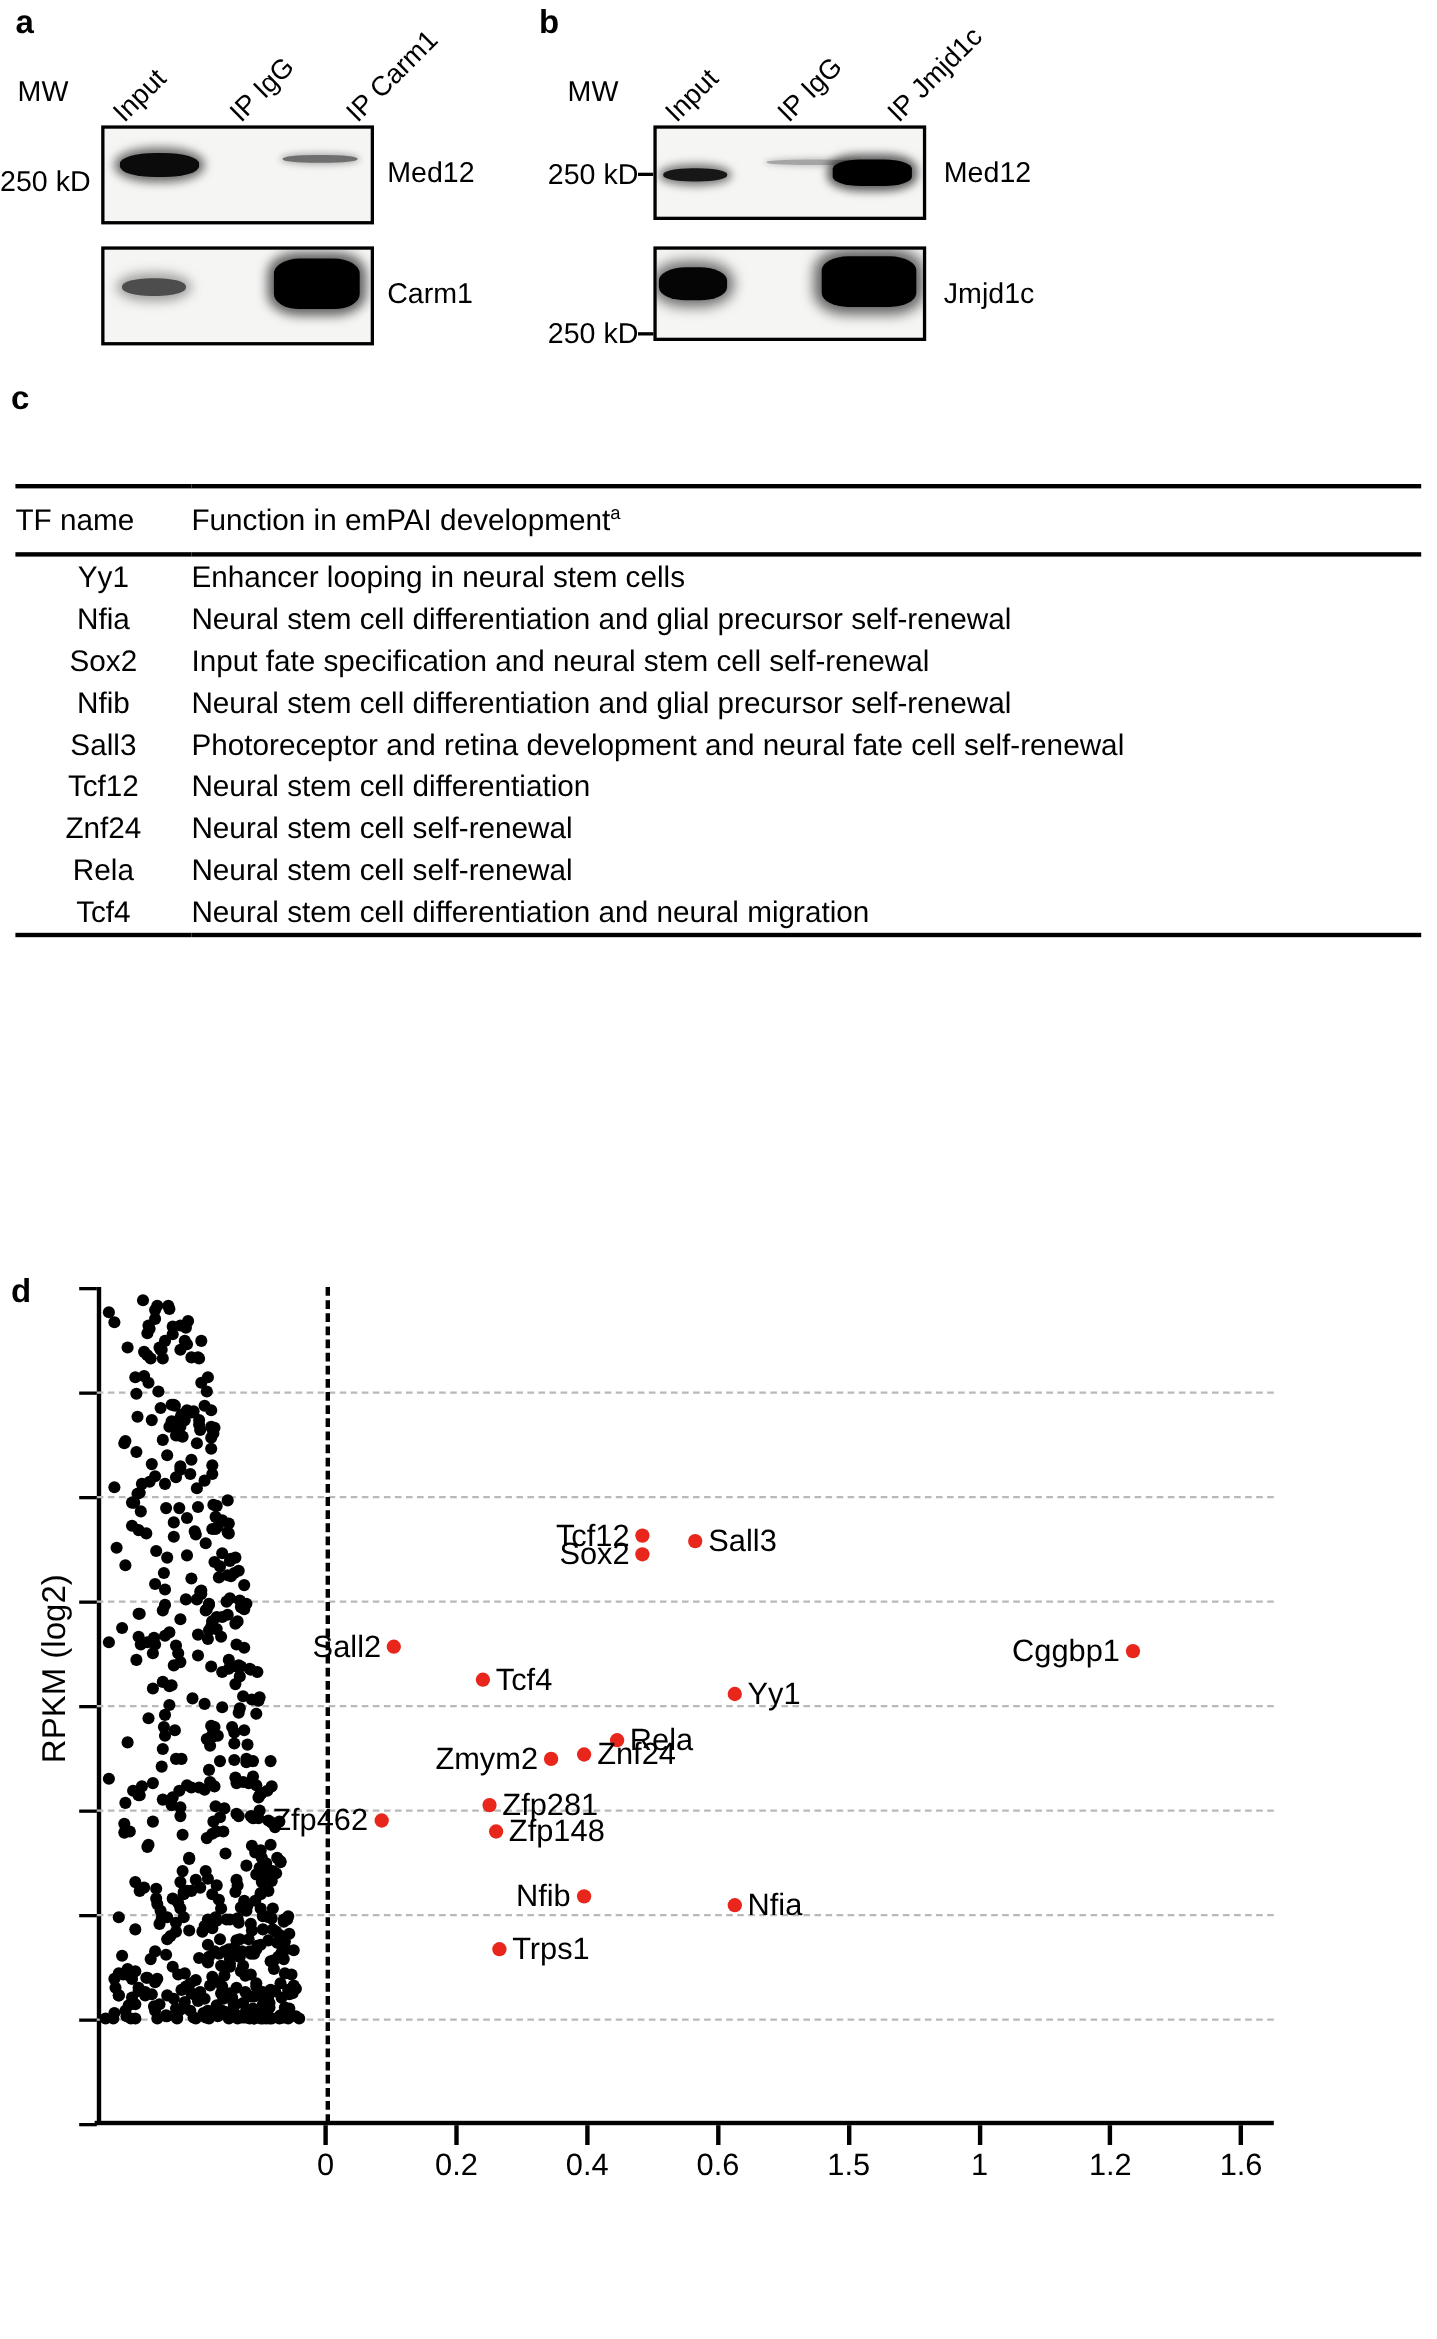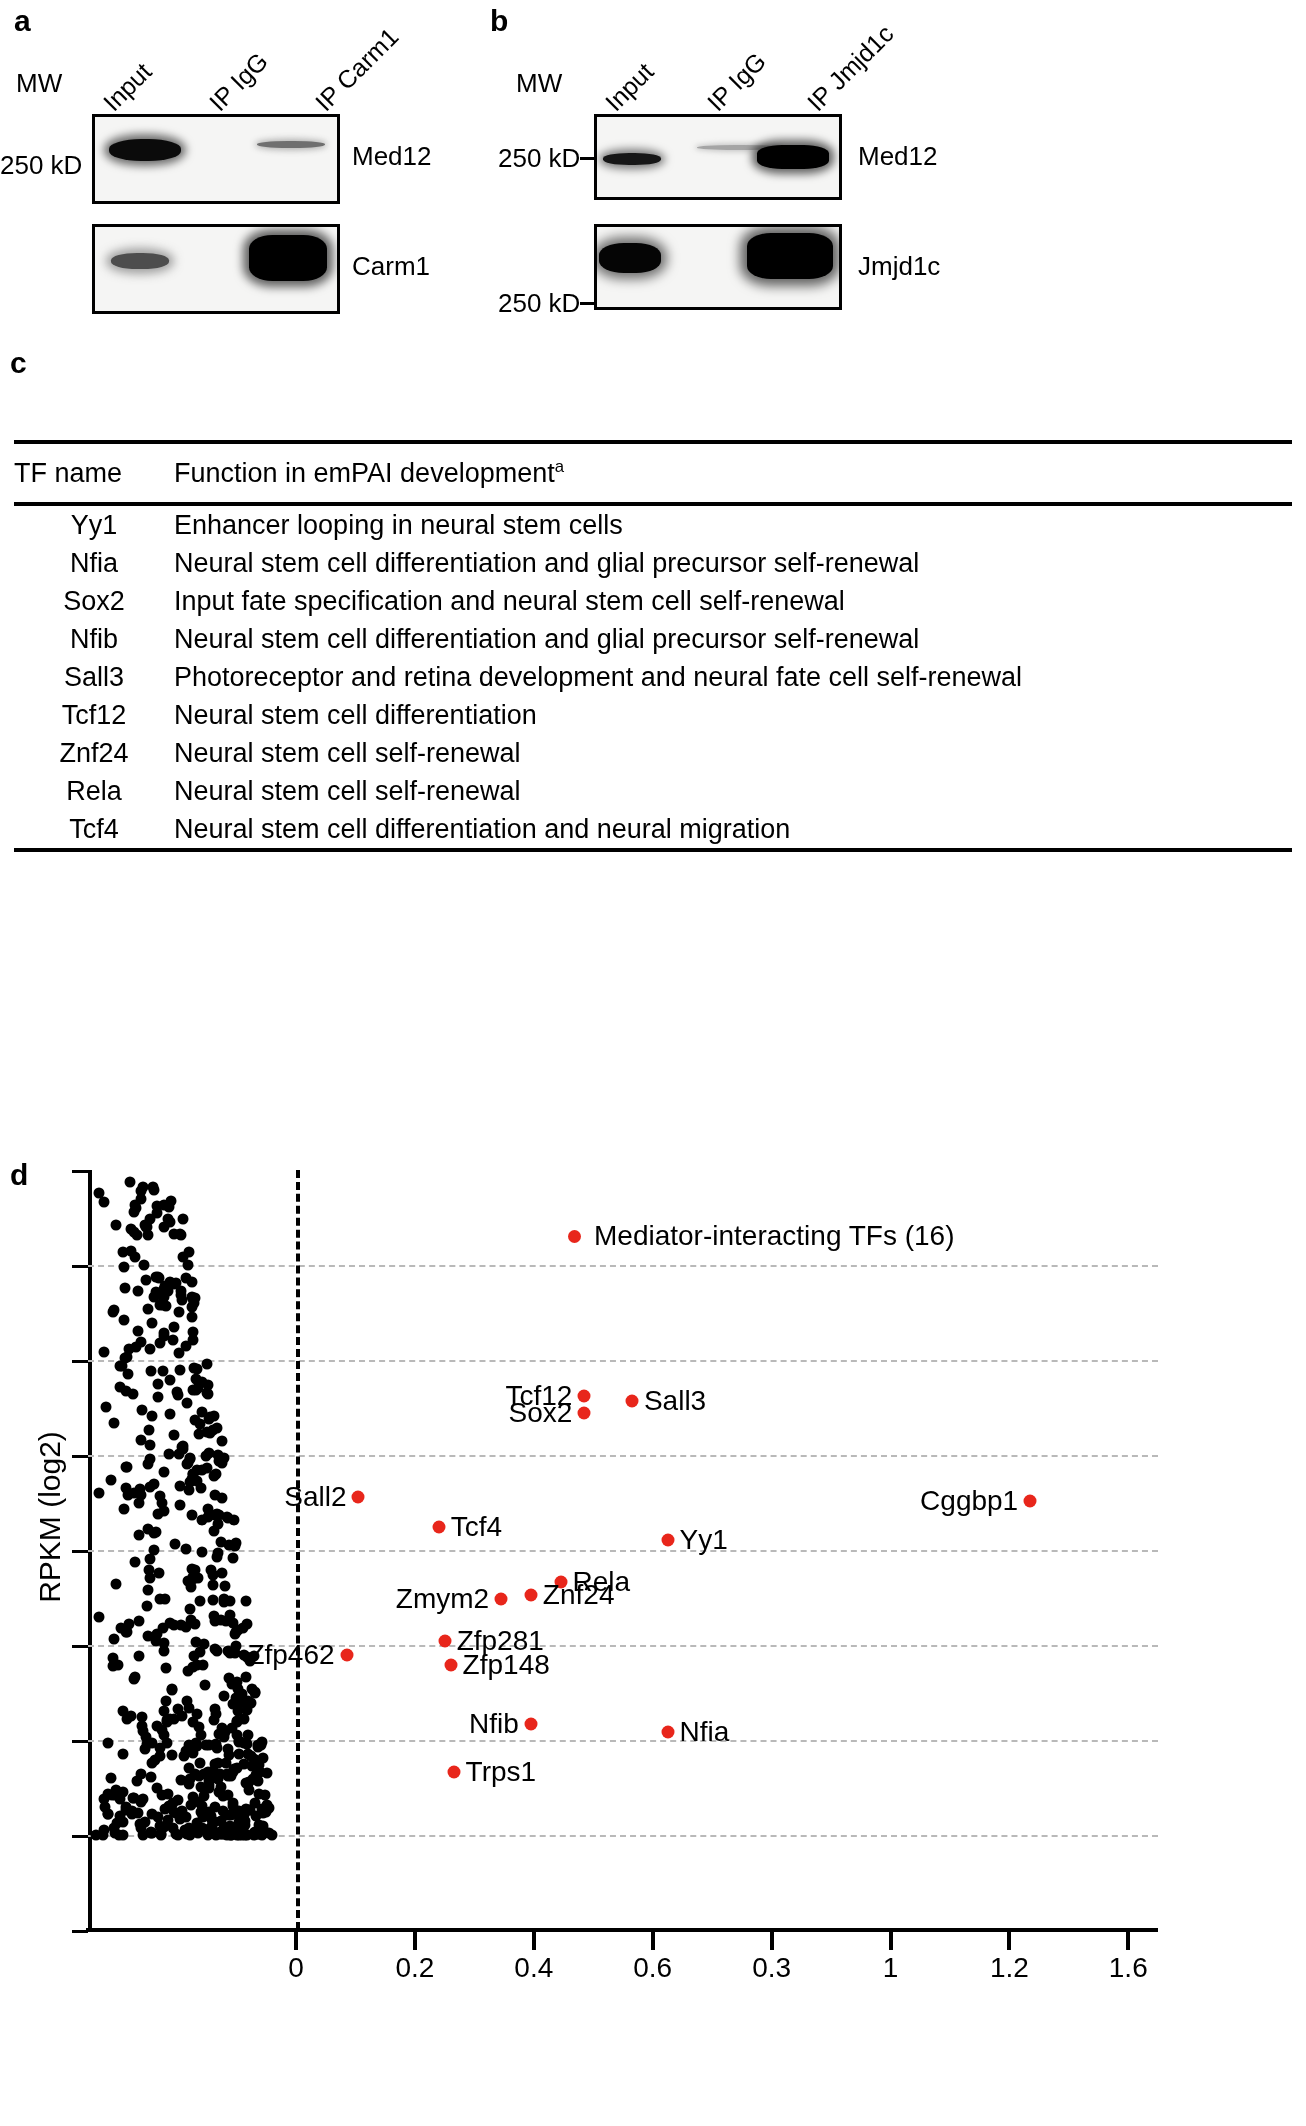--- a/index.html
+++ b/index.html
@@ -342,21 +342,21 @@
     <div id="xtick-layer">
         <div class="xtick" style="left: 206.056px;"></div>
         <div class="xtlabel" style="left: 208.056px; top: 782px;">0</div>
         <div class="xtick" style="left: 324.944px;"></div>
         <div class="xtlabel" style="left: 326.944px; top: 782px;">0.2</div>
         <div class="xtick" style="left: 443.833px;"></div>
         <div class="xtlabel" style="left: 445.833px; top: 782px;">0.4</div>
         <div class="xtick" style="left: 562.722px;"></div>
         <div class="xtlabel" style="left: 564.722px; top: 782px;">0.6</div>
         <div class="xtick" style="left: 681.611px;"></div>
-        <div class="xtlabel" style="left: 683.611px; top: 782px;">0.3</div>
+        <div class="xtlabel" style="left: 683.611px; top: 782px;">1.5</div>
         <div class="xtick" style="left: 800.5px;"></div>
         <div class="xtlabel" style="left: 802.5px; top: 782px;">1</div>
         <div class="xtick" style="left: 919.389px;"></div>
         <div class="xtlabel" style="left: 921.389px; top: 782px;">1.2</div>
         <div class="xtick" style="left: 1038.28px;"></div>
         <div class="xtlabel" style="left: 1040.28px; top: 782px;">1.6</div>
       </div>
     <div id="vref-layer">
         <div class="vdash" style="left: 208.056px;"></div>
       </div>
@@ -991,19 +991,15 @@
         <div class="pt-label" style="left: 374.611px; top: 494.95px;">Zfp148</div>
         <div class="dot-red" style="left: 442.861px; top: 553.85px;"></div>
         <div class="pt-label left" style="left: 430.861px; top: 553.85px;">Nfib</div>
         <div class="dot-red" style="left: 579.583px; top: 562.4px;"></div>
         <div class="pt-label" style="left: 591.583px; top: 562.4px;">Nfia</div>
         <div class="dot-red" style="left: 365.583px; top: 602.3px;"></div>
         <div class="pt-label" style="left: 377.583px; top: 602.3px;">Trps1</div>
       </div>
 
     <div id="legend">
-      <div class="leg-row">
-        <span class="leg-swatch" style="background:#e8261b"></span>
-        <span>Mediator-interacting TFs (16)</span>
-      </div>
     </div>
   </div>
 </div>
 
 </body></html>

